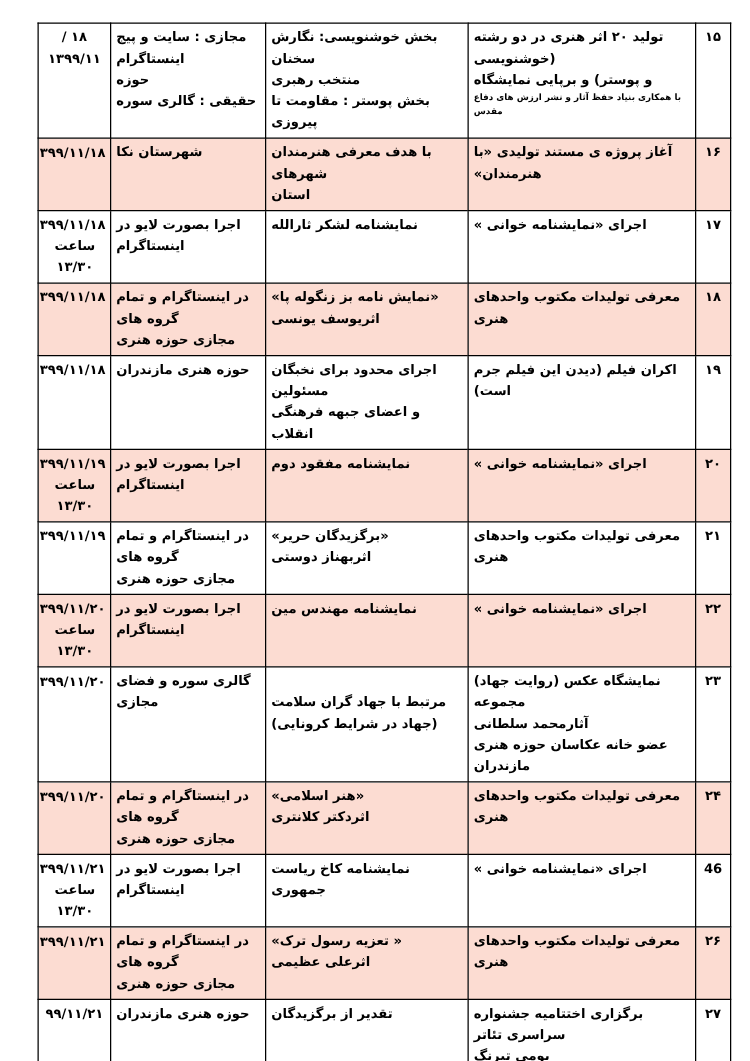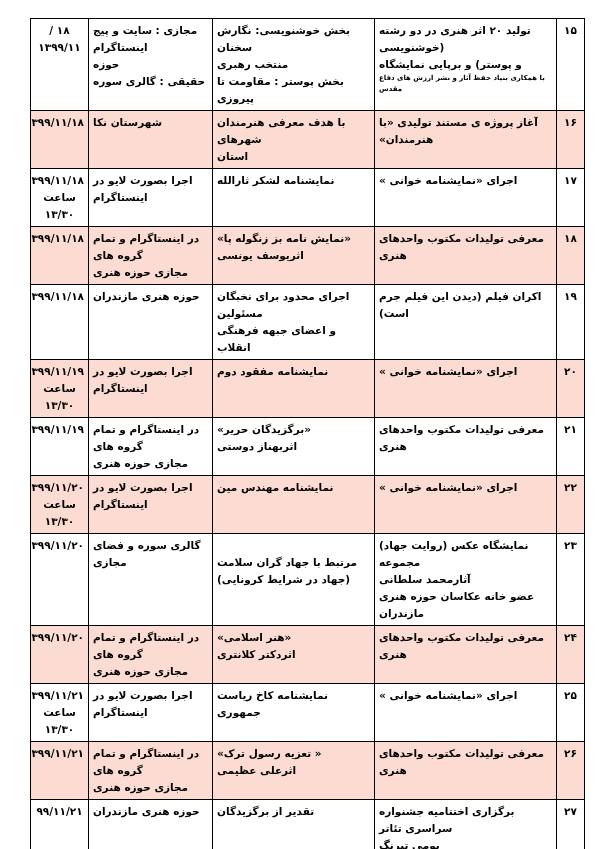--- a/index.html
+++ b/index.html
@@ -168,21 +168,21 @@
         <tr class="shaded">
           <td class="c-num">۲۴</td>
           <td class="c-act"><span>معرفی تولیدات مکتوب واحدهای هنری</span></td>
           <td class="c-det">«هنر اسلامی»
 اثردکتر کلانتری</td>
           <td class="c-loc">در اینستاگرام و تمام گروه های
 مجازی حوزه هنری</td>
           <td class="c-date">۱۳۹۹/۱۱/۲۰</td>
         </tr>
         <tr>
-          <td class="c-num">۲۵</td>
+          <td class="c-num">46</td>
           <td class="c-act"><span>اجرای «نمایشنامه خوانی »</span></td>
           <td class="c-det">نمایشنامه کاخ ریاست جمهوری</td>
           <td class="c-loc">اجرا بصورت لایو در اینستاگرام</td>
           <td class="c-date">۱۳۹۹/۱۱/۲۱
 ساعت ۱۳/۳۰</td>
         </tr>
         <tr class="shaded">
           <td class="c-num">۲۶</td>
           <td class="c-act"><span>معرفی تولیدات مکتوب واحدهای هنری</span></td>
           <td class="c-det">« تعزیه رسول ترک»

